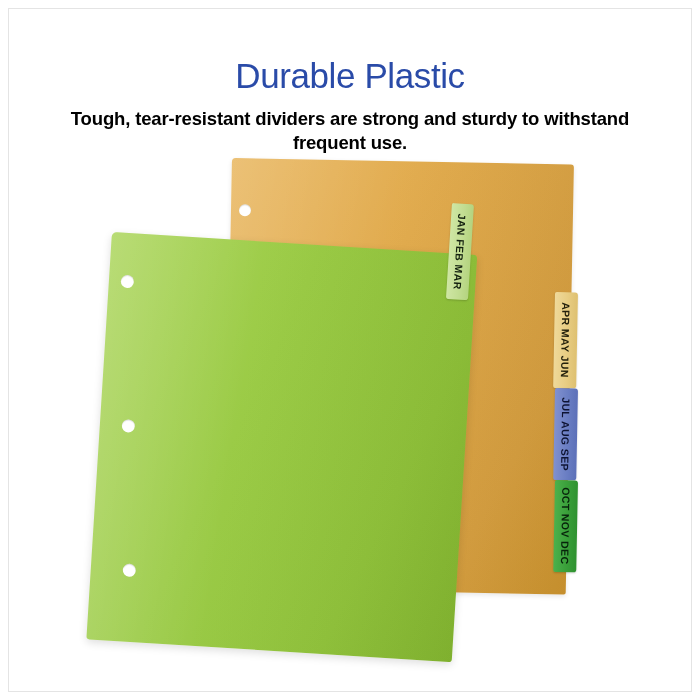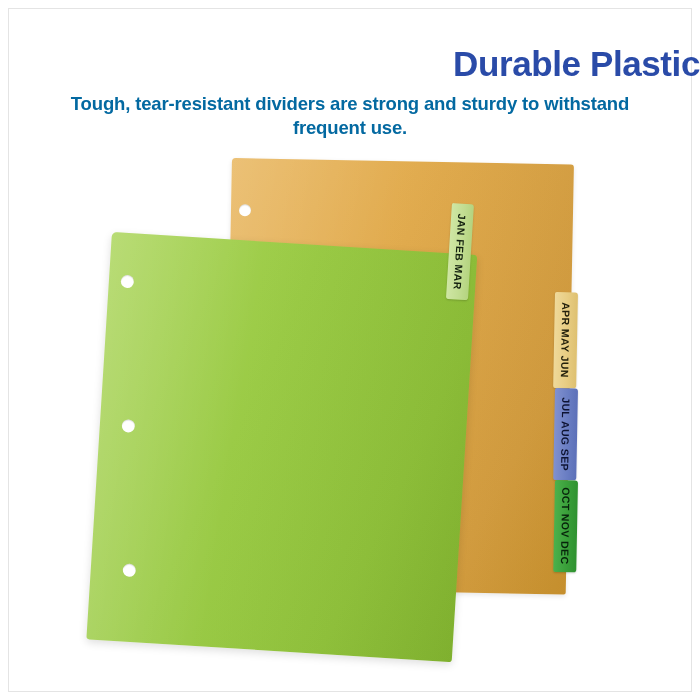--- a/index.html
+++ b/index.html
@@ -37,33 +37,32 @@
   
   #text-block {
     position: absolute;
     left: 0;
     top: 46px;
     width: 700px;
     text-align: center;
   }
   #headline {
     font-size: 35px;
-    font-weight: bold;
+    font-weight: normal;
     color: #2a4ba8;
     letter-spacing: -0.4px;
     line-height: 1.05;
-    margin: 0;
-    text-align: right;
+    margin: 12px;
   }
   #subhead {
     margin: 9px auto 0 auto;
     width: 580px;
     font-size: 18.5px;
     font-weight: bold;
-    color: #0369a1;
+    color: #000000;
     line-height: 1.33;
     letter-spacing: -0.15px;
   }
 
   
   #photo {
     position: absolute;
     left: 0;
     top: 0;
     width: 700px;

